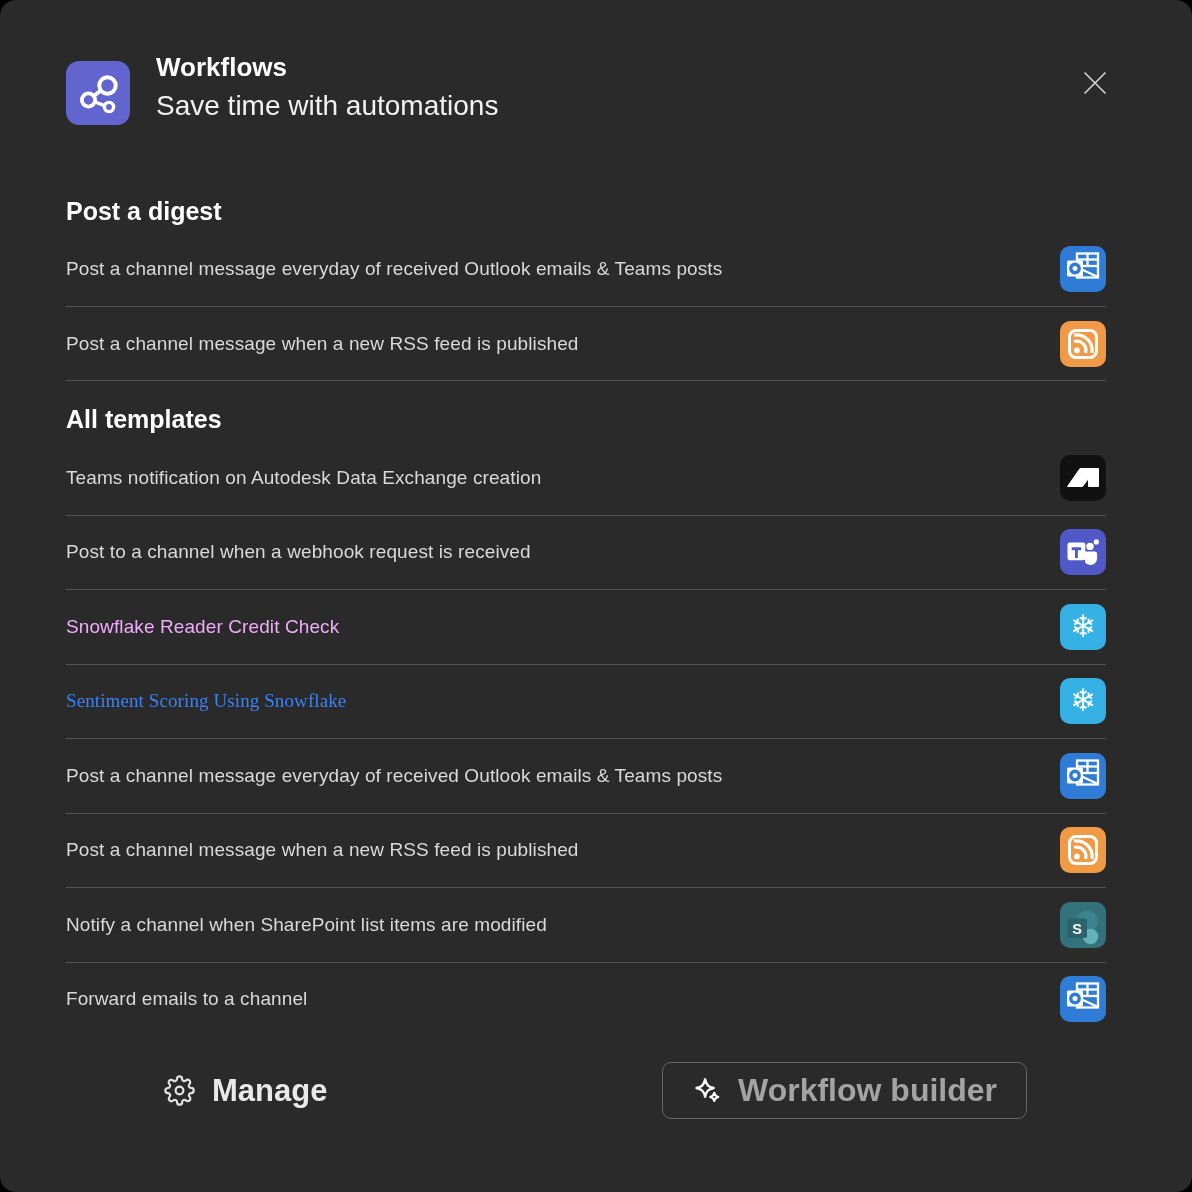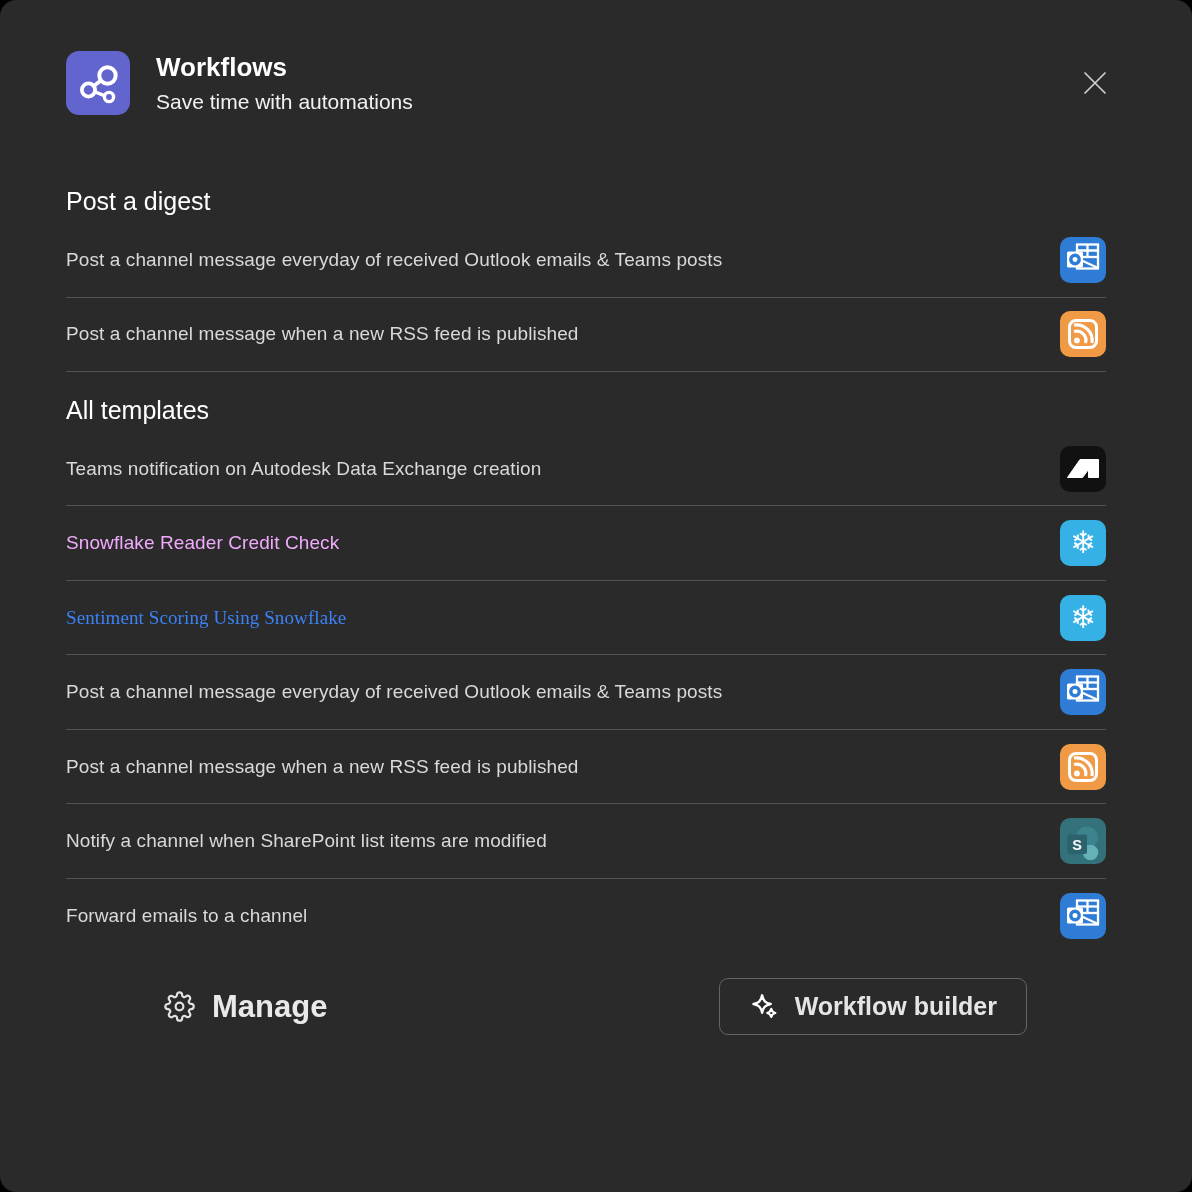--- a/index.html
+++ b/index.html
@@ -7,39 +7,39 @@
        -webkit-font-smoothing:antialiased;}
   .dialog{position:relative;width:1192px;height:1192px;background:var(--dialog-bg,#2a2a2a);
           border-radius:16px;overflow:hidden;box-sizing:border-box;}
   
   .header{display:flex;align-items:flex-end;padding:50px 86px 0 66px;position:relative;}
   .tile{display:flex;align-items:center;justify-content:center;flex:0 0 auto;}
   .tile-lg{width:64px;height:64px;border-radius:13px;}
   .tile-sm{width:46px;height:46px;border-radius:10px;margin-left:16px;}
   .header-text{margin-left:26px;padding-top:2px;}
   .title{font-size:26px;font-weight:700;color:#fff;line-height:1.2;}
-  .subtitle{font-size:21px;color:#f1f1f1;margin-top:5px;line-height:1.3;}
+  .subtitle{font-size:28px;color:#f1f1f1;margin-top:5px;line-height:1.3;}
   .close-btn{position:absolute;top:66px;right:80px;width:34px;height:34px;background:none;border:0;
              padding:0;cursor:pointer;display:flex;align-items:center;justify-content:center;}
   
   .content{margin:0 86px 0 66px;}
-  .section-heading{font-size:25px;font-weight:400;color:#fff;line-height:1.15;}
+  .section-heading{font-size:25px;font-weight:700;color:#fff;line-height:1.15;}
   .heading-digest{margin-top:72px;margin-bottom:7px;}
   .heading-all{margin-top:24px;margin-bottom:7px;}
   .row{display:flex;align-items:center;justify-content:space-between;height:73.5px;
        border-bottom:1px solid var(--divider,#525252);cursor:pointer;}
   .rows-no-last-border .row:last-child{border-bottom:0;}
   .row-label{font-size:19px;color:#d9d9d9;letter-spacing:.1px;white-space:nowrap;overflow:hidden;}
   
   .footer{display:flex;align-items:center;justify-content:space-between;margin:26px 79px 0 98px;}
   .manage-btn{display:flex;align-items:center;gap:17px;background:none;border:0;padding:0;cursor:pointer;}
   .manage-label{font-size:31px;font-weight:600;color:#e9e9e9;}
   .builder-btn{display:flex;align-items:center;gap:15px;height:57px;padding:0 29px;background:transparent;
                border:1px solid #646464;border-radius:9px;cursor:pointer;}
-  .builder-label{font-size:25px;font-weight:700;color:#e5e5e5;}
+  .builder-label{font-size:32px;font-weight:700;color:#a3a3a3;}
   .icon-holder{display:flex;align-items:center;justify-content:center;}
 </style>
 </head>
 <body>
 
 <div class="dialog">
 
   <div class="header">
     <span class="tile tile-lg icon-holder" style="background: rgb(99, 101, 207);">
         <svg width="64" height="64" viewBox="0 0 64 64">
@@ -101,20 +101,32 @@
     </div>
 
     <div>
       <div class="section-heading heading-all">All templates</div>
       <div class="rows rows-no-last-border">
           <div class="row">
             <span class="row-label" style="color: rgb(217, 217, 217);">Teams notification on Autodesk Data Exchange creation</span>
             <span class="tile tile-sm icon-holder" style="background: rgb(17, 17, 17);">
               <svg width="46" height="46" viewBox="0 0 46 46">
                 <path d="M7.5 31.5 L20 13.5 H38.5 V31.5 H28.5 V23.5 L22.5 31.5 Z" fill="#fff" stroke="#fff" stroke-width="1" stroke-linejoin="round"></path>
+              </svg>
+            </span>
+          </div>
+          <div class="row">
+            <span class="row-label" style="color: rgb(217, 217, 217);">Post to a channel when a webhook request is received</span>
+            <span class="tile tile-sm icon-holder" style="background: rgb(81, 89, 201);">
+              <svg width="46" height="46" viewBox="0 0 46 46">
+                <circle cx="36.3" cy="12.9" r="2.6" fill="#fff"></circle>
+                <circle cx="30" cy="17.4" r="3.7" fill="#fff"></circle>
+                <path d="M25 22.6 h9.6 a2.5 2.5 0 0 1 2.5 2.5 v4.3 a6.6 6.6 0 0 1 -6.6 6.6 h-0.3 a6.3 6.3 0 0 1 -5.2 -2.7 Z" fill="#fff"></path>
+                <rect x="7.5" y="13.5" width="17.8" height="17.8" rx="2.3" fill="#fff"></rect>
+                <path d="M11.7 18.3 h9.4 v2.9 h-3.25 v7.7 h-2.9 v-7.7 h-3.25 Z" fill="#5159c9"></path>
               </svg>
             </span>
           </div>
           <div class="row">
             <span class="row-label" style="color: #f0abfc;">Snowflake Reader Credit Check</span>
             <span class="tile tile-sm icon-holder" style="background: rgb(53, 177, 230);">
               <svg width="46" height="46" viewBox="0 0 46 46">
                 <text x="23" y="33" text-anchor="middle" font-size="31" fill="#fff">❄</text>
               </svg>
             </span>

